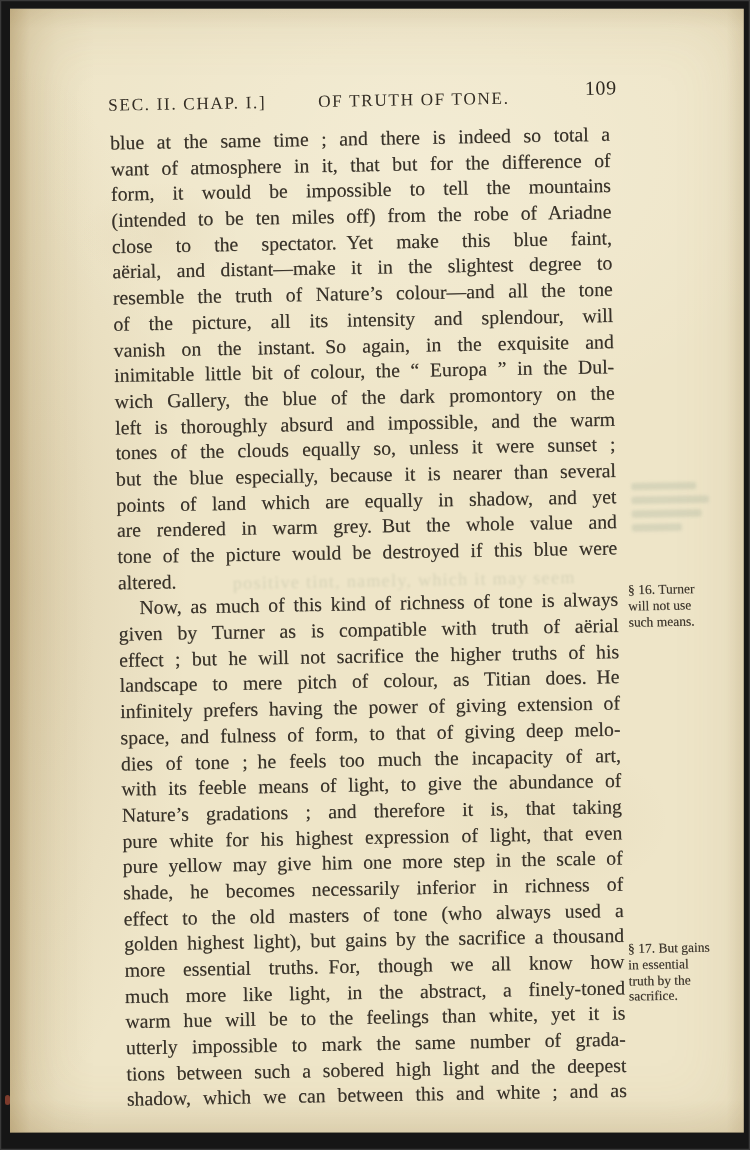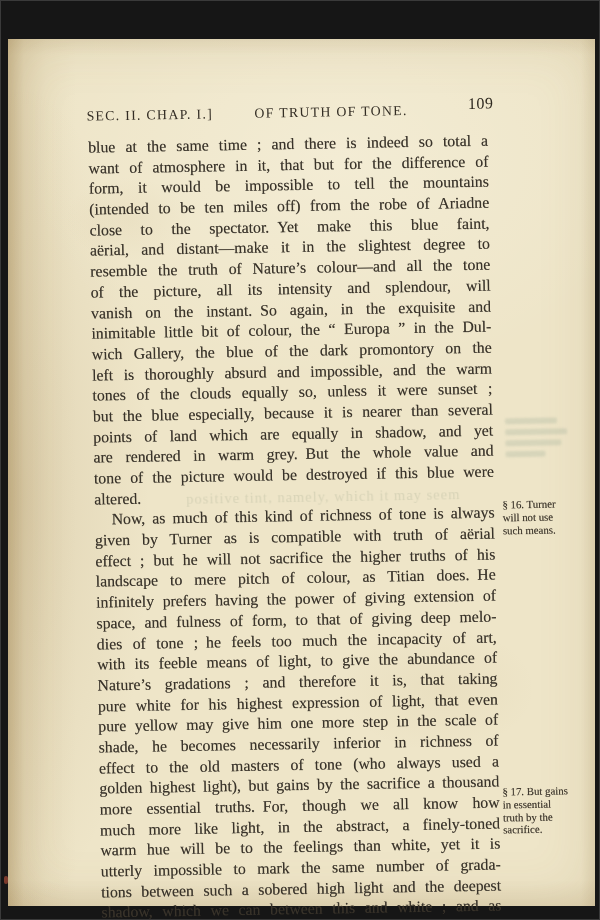--- a/index.html
+++ b/index.html
@@ -13,21 +13,20 @@
       radial-gradient(140px 90px at 430px 650px, rgba(150,120,60,0.06), transparent 70%),
       radial-gradient(160px 520px at 14px 460px, rgba(140,105,50,0.13), transparent 80%),
       linear-gradient(90deg, rgba(139,106,48,0.34), rgba(160,130,75,0.16) 16px, rgba(170,145,90,0.07) 38px, transparent 68px),
       linear-gradient(270deg, rgba(130,100,50,0.12), transparent 14px),
       linear-gradient(180deg, rgba(130,100,50,0.09), transparent 16px),
       linear-gradient(0deg, rgba(130,100,50,0.10), transparent 26px),
       #eee5c8;
     box-shadow:inset 0 0 55px rgba(140,110,55,0.17);
     font-family:"Liberation Serif","DejaVu Serif",serif;
     color:#39332a;
-    margin-top:32px;
   }
   .rot{position:absolute;inset:0;transform:rotate(-1deg);transform-origin:285px 330px;}
   
   .hdr{position:absolute;left:83px;top:66px;width:407px;height:22px;font-size:13.8px;letter-spacing:1.3px;color:#332d24;white-space:nowrap;}
   .hdr .sec{position:absolute;left:0;top:0;}
   .hdr .ttl{position:absolute;left:168px;top:0;}
   .hdr .folio{position:absolute;right:0;top:-7px;font-size:16px;letter-spacing:0.5px;color:#2e2920;}
   
   .bodycol{position:absolute;left:84px;top:95px;width:400px;}
   .ln{

